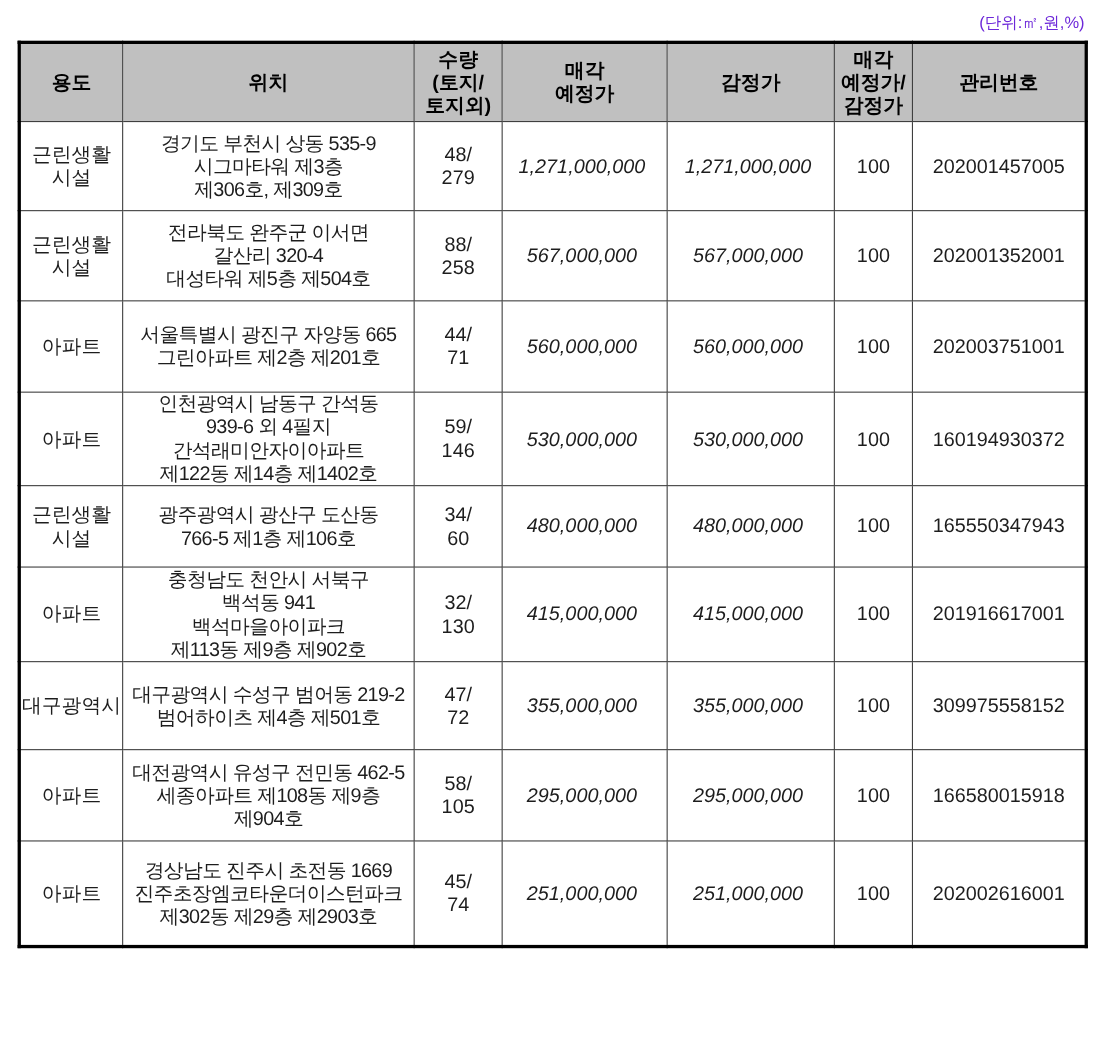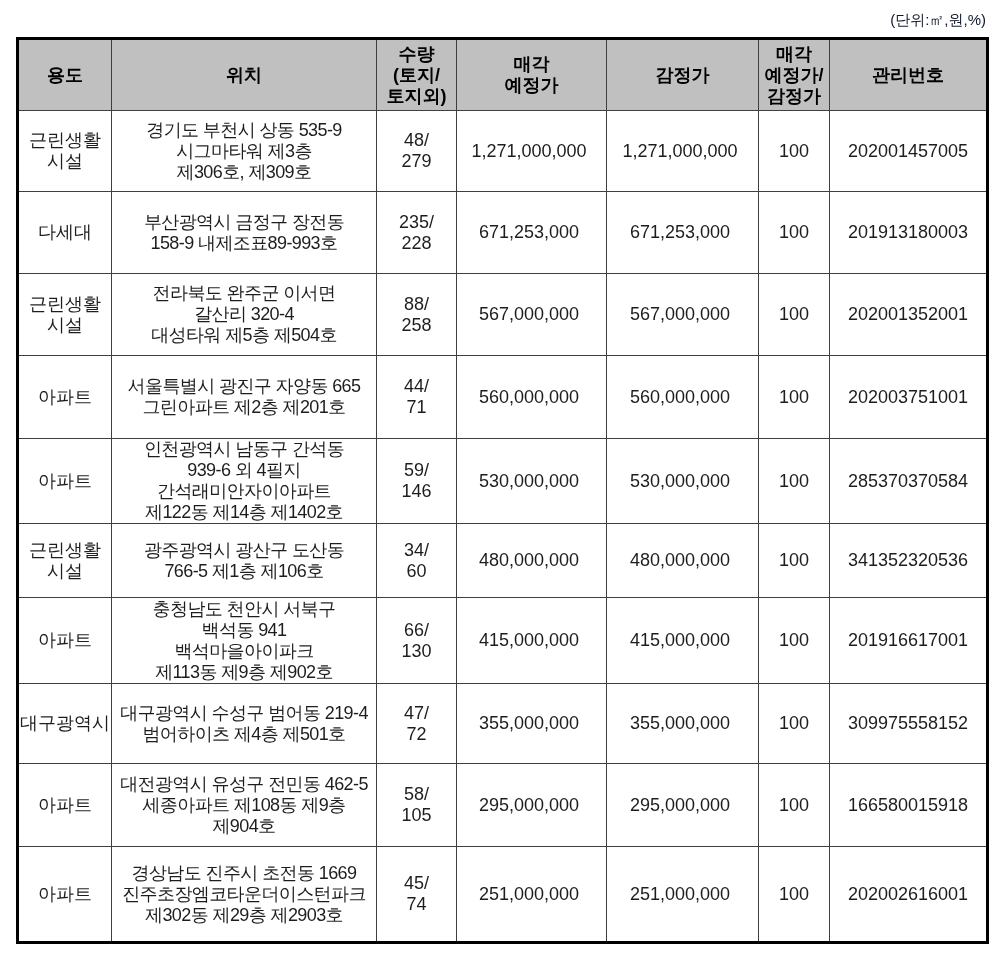--- a/index.html
+++ b/index.html
@@ -12,21 +12,21 @@
     font-family:"Liberation Sans","DejaVu Sans",sans-serif;
     color:#111;
     overflow:hidden;
   }
   .unit-label {
     position:absolute;
     top:11px;
     right:14px;
     font-size:15px;
     letter-spacing:0px;
-    color:#0f172a;
+    color:#6d28d9;
     white-space:pre;
   }
   table.prop {
     position:absolute;
     left:16px;
     top:37px;
     border-collapse:collapse;
     table-layout:fixed;
     border:3px solid #000;
   }
@@ -52,20 +52,21 @@
   }
   td.loc {
     font-size:17px;
     letter-spacing:-0.6px;
     line-height:20px;
     margin-top:16px;
   }
   td.num {
     text-align:right;
     padding-right:5px;
+    font-style:italic;
   }
   tr.hh  { height:72px; }
   tr.r0  { height:81px; }
   tr.r1  { height:82px; }
   tr.r2  { height:82px; }
   tr.r3  { height:83px; }
   tr.r4  { height:84px; }
   tr.r5  { height:74px; }
   tr.r6  { height:86px; }
   tr.r7  { height:80px; }
@@ -112,31 +113,20 @@
         <td class="loc">경기도 부천시 상동 535-9
 시그마타워 제3층
 제306호, 제309호</td>
         <td>48/
 279</td>
         <td class="num">1,271,000,000</td>
         <td class="num">1,271,000,000</td>
         <td>100</td>
         <td>202001457005</td>
       </tr>
-      <tr class="r1">
-        <td>다세대</td>
-        <td class="loc">부산광역시 금정구 장전동
-158-9 내제조표89-993호</td>
-        <td>235/
-228</td>
-        <td class="num">671,253,000</td>
-        <td class="num">671,253,000</td>
-        <td>100</td>
-        <td>201913180003</td>
-      </tr>
       <tr class="r2">
         <td>근린생활
 시설</td>
         <td class="loc">전라북도 완주군 이서면
 갈산리 320-4
 대성타워 제5층 제504호</td>
         <td>88/
 258</td>
         <td class="num">567,000,000</td>
         <td class="num">567,000,000</td>
@@ -158,50 +148,50 @@
         <td>아파트</td>
         <td class="loc">인천광역시 남동구 간석동
 939-6 외 4필지
 간석래미안자이아파트
 제122동 제14층 제1402호</td>
         <td>59/
 146</td>
         <td class="num">530,000,000</td>
         <td class="num">530,000,000</td>
         <td>100</td>
-        <td>285370370584</td>
+        <td>160194930372</td>
       </tr>
       <tr class="r5">
         <td>근린생활
 시설</td>
         <td class="loc">광주광역시 광산구 도산동
 766-5 제1층 제106호</td>
         <td>34/
 60</td>
         <td class="num">480,000,000</td>
         <td class="num">480,000,000</td>
         <td>100</td>
-        <td>341352320536</td>
+        <td>165550347943</td>
       </tr>
       <tr class="r6">
         <td>아파트</td>
         <td class="loc">충청남도 천안시 서북구
 백석동 941
 백석마을아이파크
 제113동 제9층 제902호</td>
-        <td>66/
+        <td>32/
 130</td>
         <td class="num">415,000,000</td>
         <td class="num">415,000,000</td>
         <td>100</td>
         <td>201916617001</td>
       </tr>
       <tr class="r7">
         <td>대구광역시</td>
-        <td class="loc">대구광역시 수성구 범어동 219-4
+        <td class="loc">대구광역시 수성구 범어동 219-2
 범어하이츠 제4층 제501호</td>
         <td>47/
 72</td>
         <td class="num">355,000,000</td>
         <td class="num">355,000,000</td>
         <td>100</td>
         <td>309975558152</td>
       </tr>
       <tr class="r8">
         <td>아파트</td>

